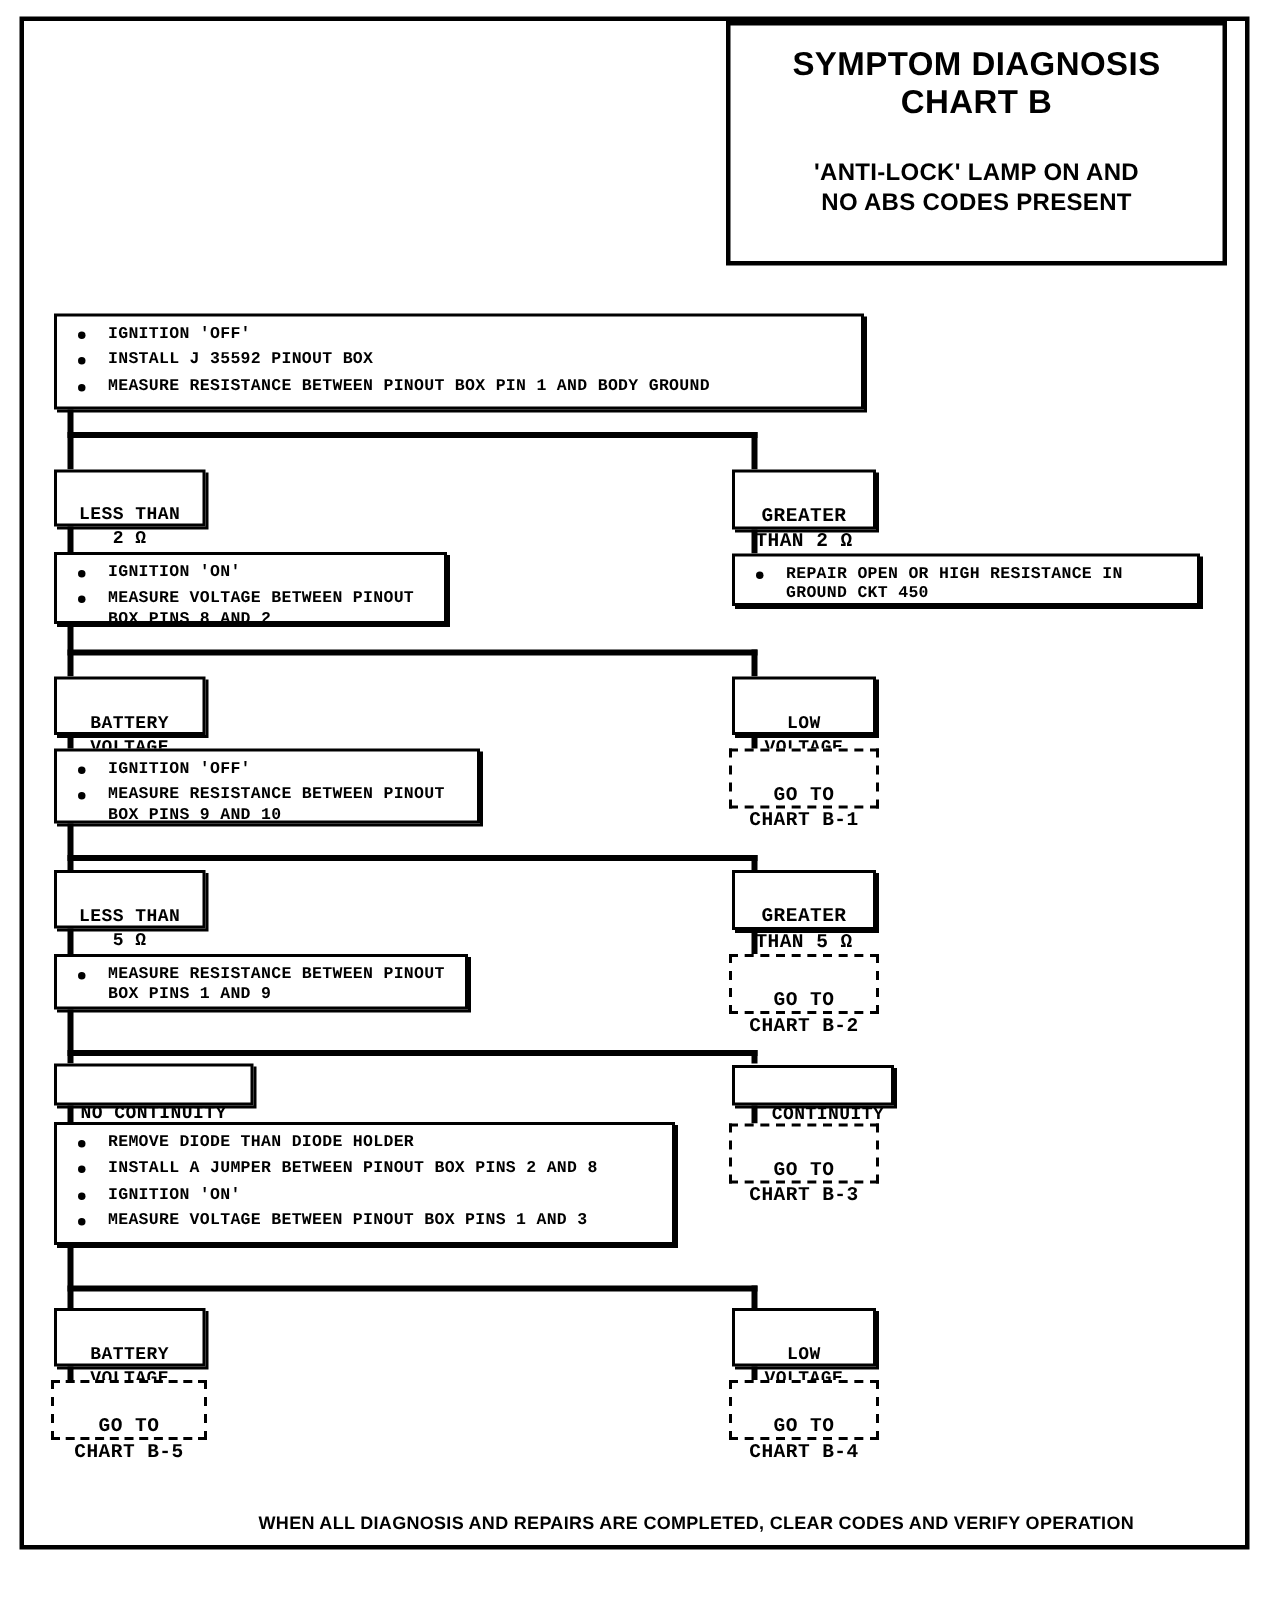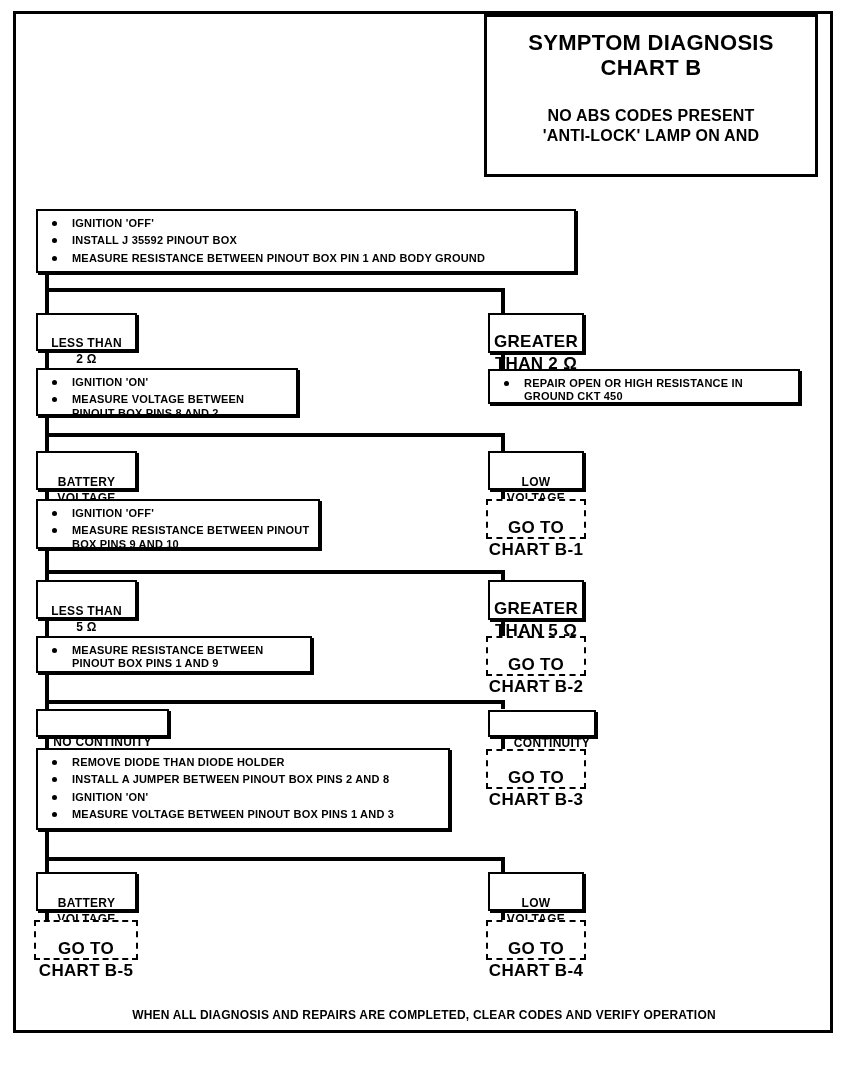--- a/index.html
+++ b/index.html
@@ -55,20 +55,21 @@
     line-height: 1.25;
     margin-top: 26px;
   }
 
   
   .box {
     position: absolute;
     border: 2px solid #000;
     box-sizing: border-box;
     background: #fff;
+    font-family: Liberation Mono, monospace;
   }
   .box.shadowed {
     box-shadow: 2px 2px 0 0 #000;
   }
   .box.dashed {
     border: 2px dashed #000;
     box-shadow: none;
   }
 
   
@@ -104,61 +105,61 @@
     align-items: center;
     justify-content: center;
     height: 100%;
     text-align: center;
     font-size: 12px;
     font-weight: bold;
     letter-spacing: 0.3px;
     line-height: 1.3;
     margin-top: 20px;
   }
-  .label-box.small { font-size: 17px; border-radius: 14px; }
+  .label-box.small { font-size: 13px; border-radius: 14px; }
 
   
   .vline {
     position: absolute;
     width: 4px;
     background: #000;
   }
   .hline {
     position: absolute;
     height: 4px;
     background: #000;
   }
 
   
   .footer-note {
     position: absolute;
     left: 0;
     top: 1008px;
-    width: 848px;
-    text-align: center;
+    width: 756px;
+    text-align: right;
     font-size: 12px;
     font-weight: bold;
     letter-spacing: 0.2px;
   }
 </style>
 </head>
 <body>
 
 <div id="page">
 
   <div class="page-frame"></div>
 
   <div class="title-block">
     <div class="title-main">
       <div>SYMPTOM DIAGNOSIS</div>
       <div>CHART B</div>
     </div>
     <div class="title-sub">
+      <div>'ANTI-LOCK' LAMP ON AND</div>
       <div>NO ABS CODES PRESENT</div>
-      <div>'ANTI-LOCK' LAMP ON AND</div>
     </div>
   </div>
 
   <div class="box shadowed" style="left:36px; top:209px; width:540px; height:64px;">
     <ul class="bullets">
       <li>IGNITION 'OFF'</li>
       <li>INSTALL J 35592 PINOUT BOX</li>
       <li>MEASURE RESISTANCE BETWEEN PINOUT BOX PIN 1 AND BODY GROUND</li>
     </ul>
   </div>

